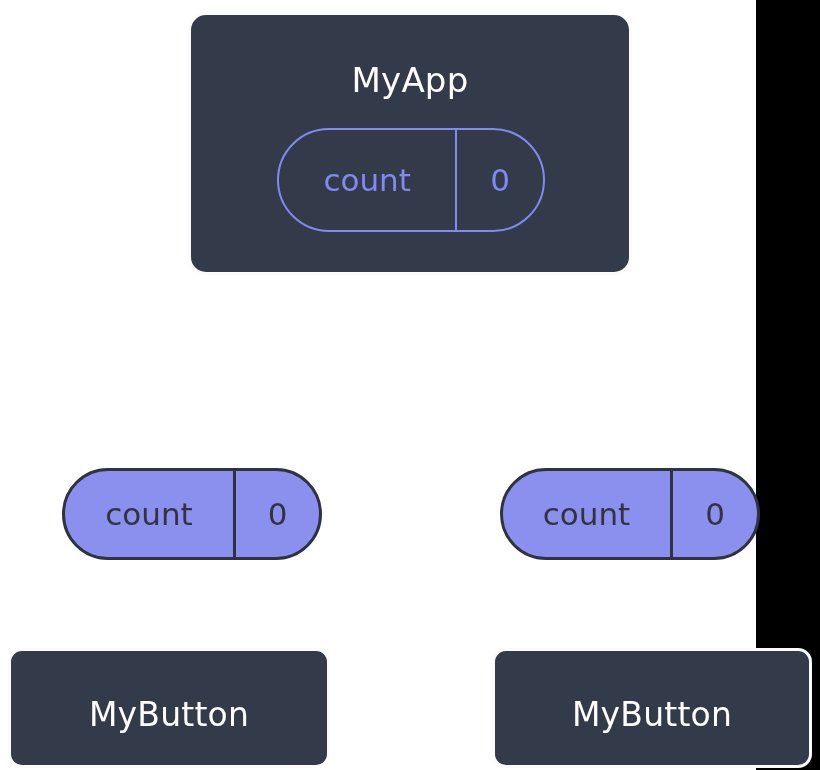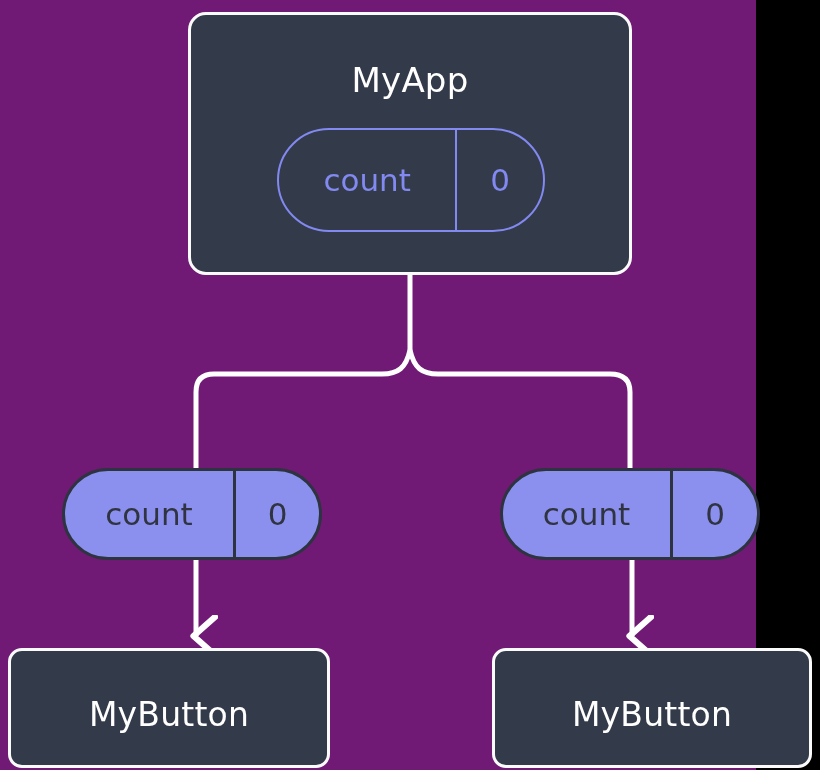--- a/index.html
+++ b/index.html
@@ -13,21 +13,21 @@
     position: relative;
     overflow: hidden;
     font-family: "DejaVu Sans", "Liberation Sans", sans-serif;
   }
 
   #stage {
     position: absolute;
     left: 0; top: 0;
     width: 756px;
     height: 770px;
-    background: #701a75;
+    background: #ffffff;
   }
 
   
   #edges {
     position: absolute;
     left: 0; top: 0;
     width: 820px;
     height: 770px;
   }
 

